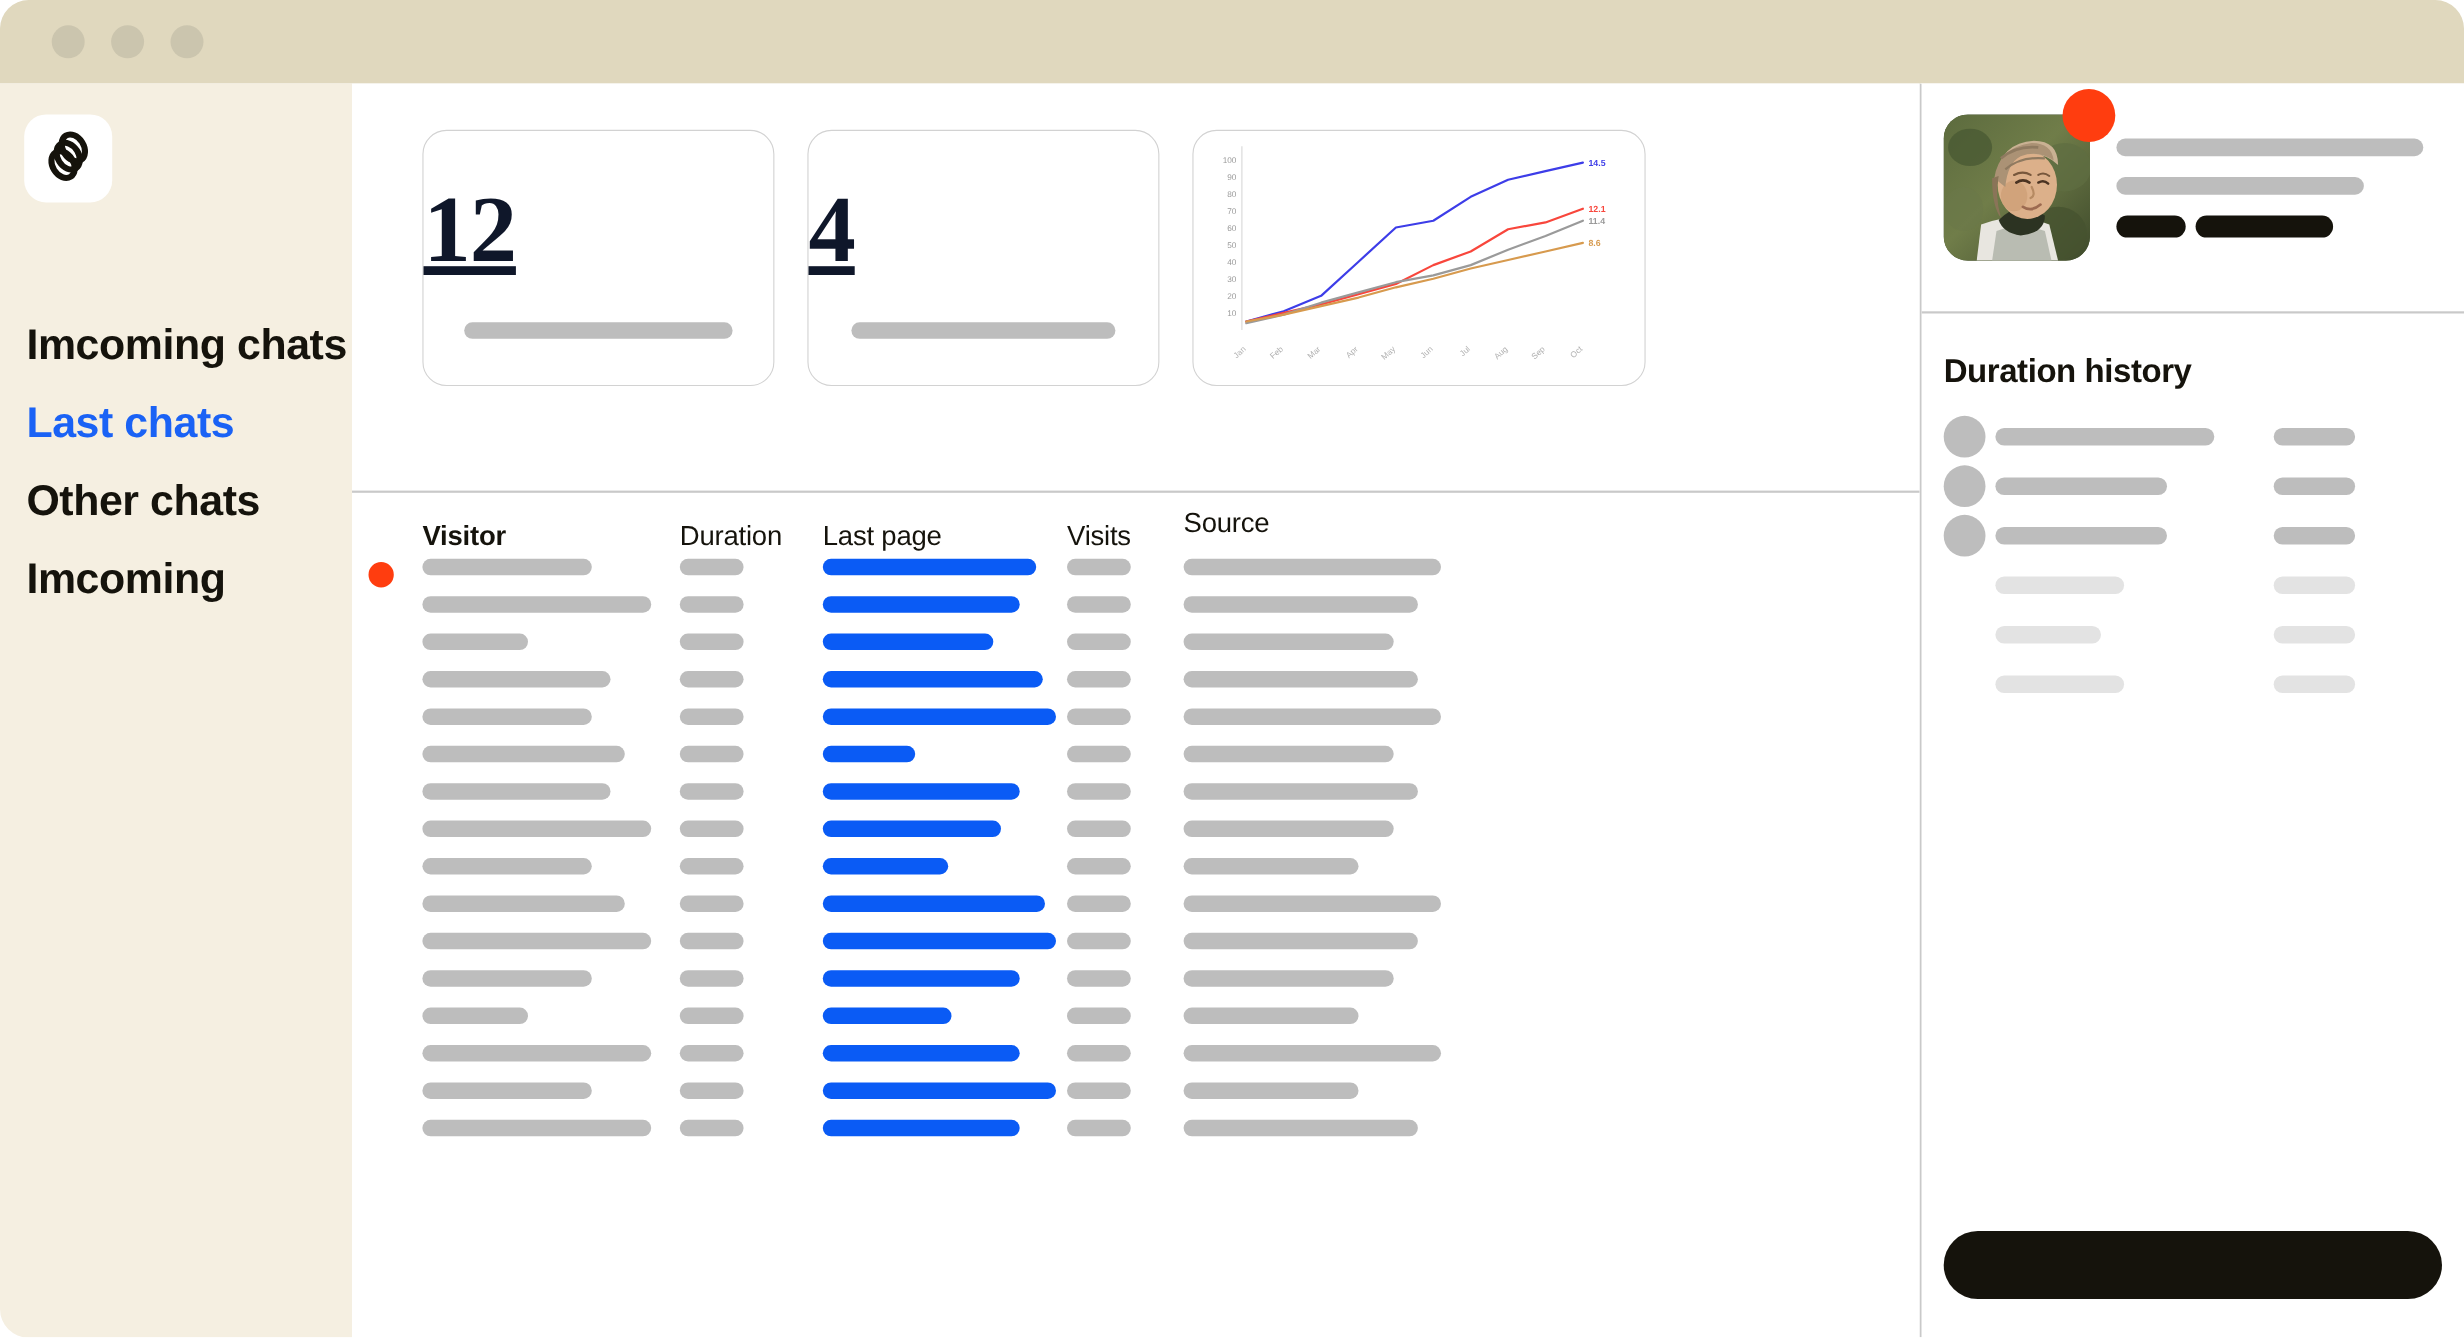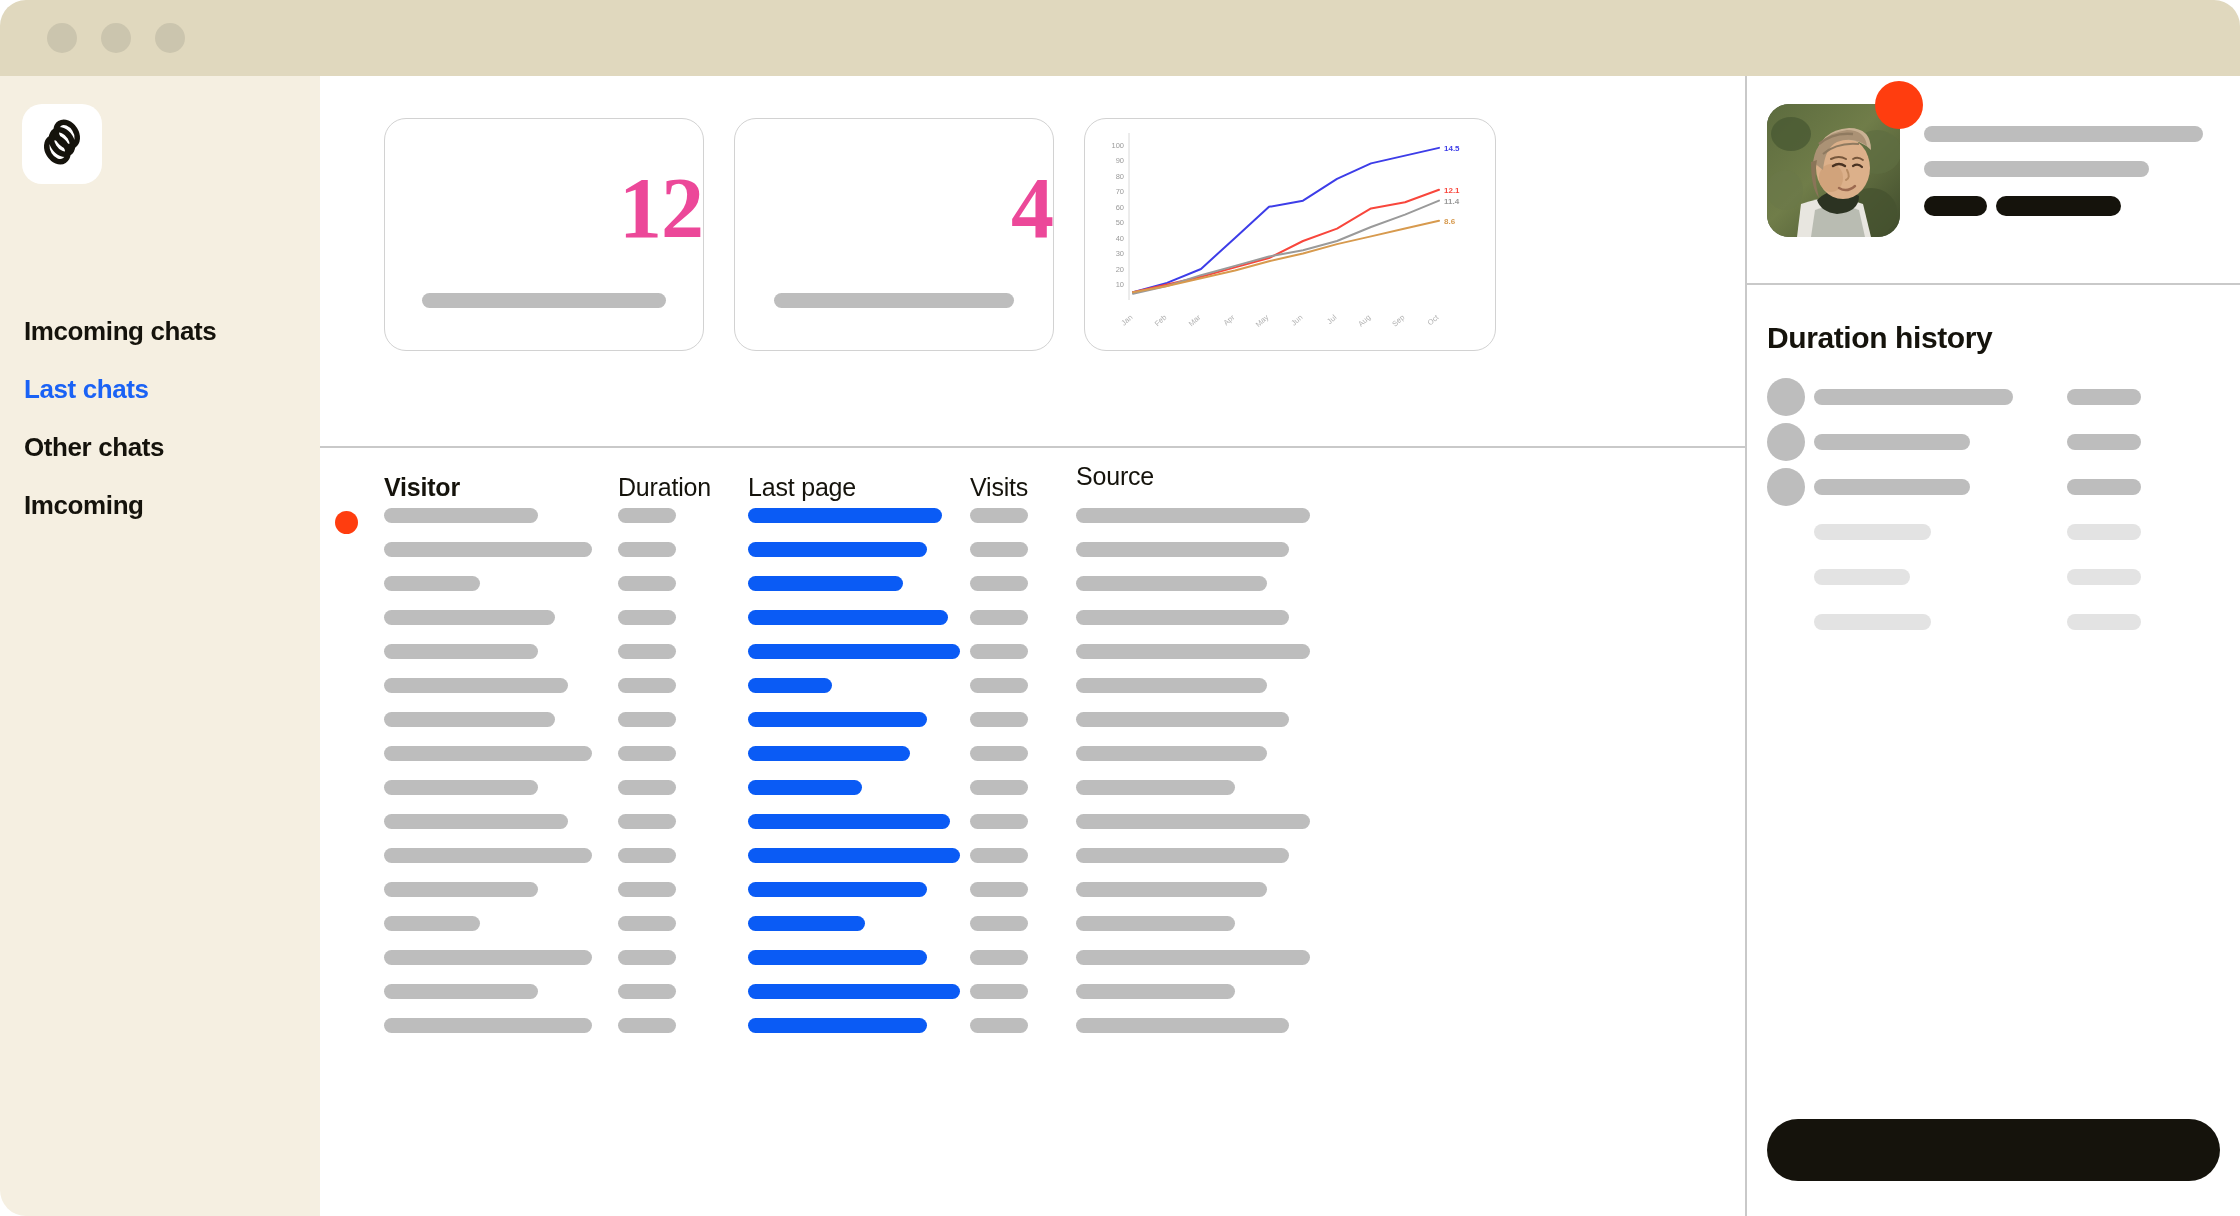--- a/index.html
+++ b/index.html
@@ -46,29 +46,28 @@
     width: 80px; height: 80px;
     background: #ffffff;
     border-radius: 20px;
     display: flex; align-items: center; justify-content: center;
   }
   .nav {
     position: absolute; left: 24px; top: 218px;
     width: 280px;
   }
   .nav-item {
-    font-size: 26px;
+    font-size: 39px;
     font-weight: 700;
     letter-spacing: -0.4px;
     color: #15130c;
     line-height: 1;
     margin-bottom: 32px;
     cursor: pointer;
     white-space: nowrap;
-    margin-top: 24px;
   }
   .nav-item.active { color: #1a62f5; }
 
   
   .main {
     position: absolute; left: 320px; top: 76px;
     width: 1425px; height: 1140px;
     background: #ffffff;
   }
 
@@ -78,27 +77,28 @@
   }
   .card {
     width: 320px; height: 233px;
     border: 1px solid #d2d2d2;
     border-radius: 22px;
     background: #ffffff;
     position: relative;
   }
   .card-number {
     position: absolute; left: 0; right: 0; top: 46px;
-    text-align: right;
+    text-align: left;
     font-family: "Liberation Serif", serif;
     font-size: 86px;
     font-weight: 700;
-    color: #ec4899;
+    color: #0f172a;
     line-height: 1;
     letter-spacing: -1px;
+    text-decoration: underline;
   }
   .card-bar {
     position: absolute; left: 50%; transform: translateX(-50%);
     bottom: 42px;
     height: 15px;
     border-radius: 8px;
     background: #bdbdbd;
   }
   .card:nth-child(1) .card-bar { width: 244px; }
   .card:nth-child(2) .card-bar { width: 240px; }

